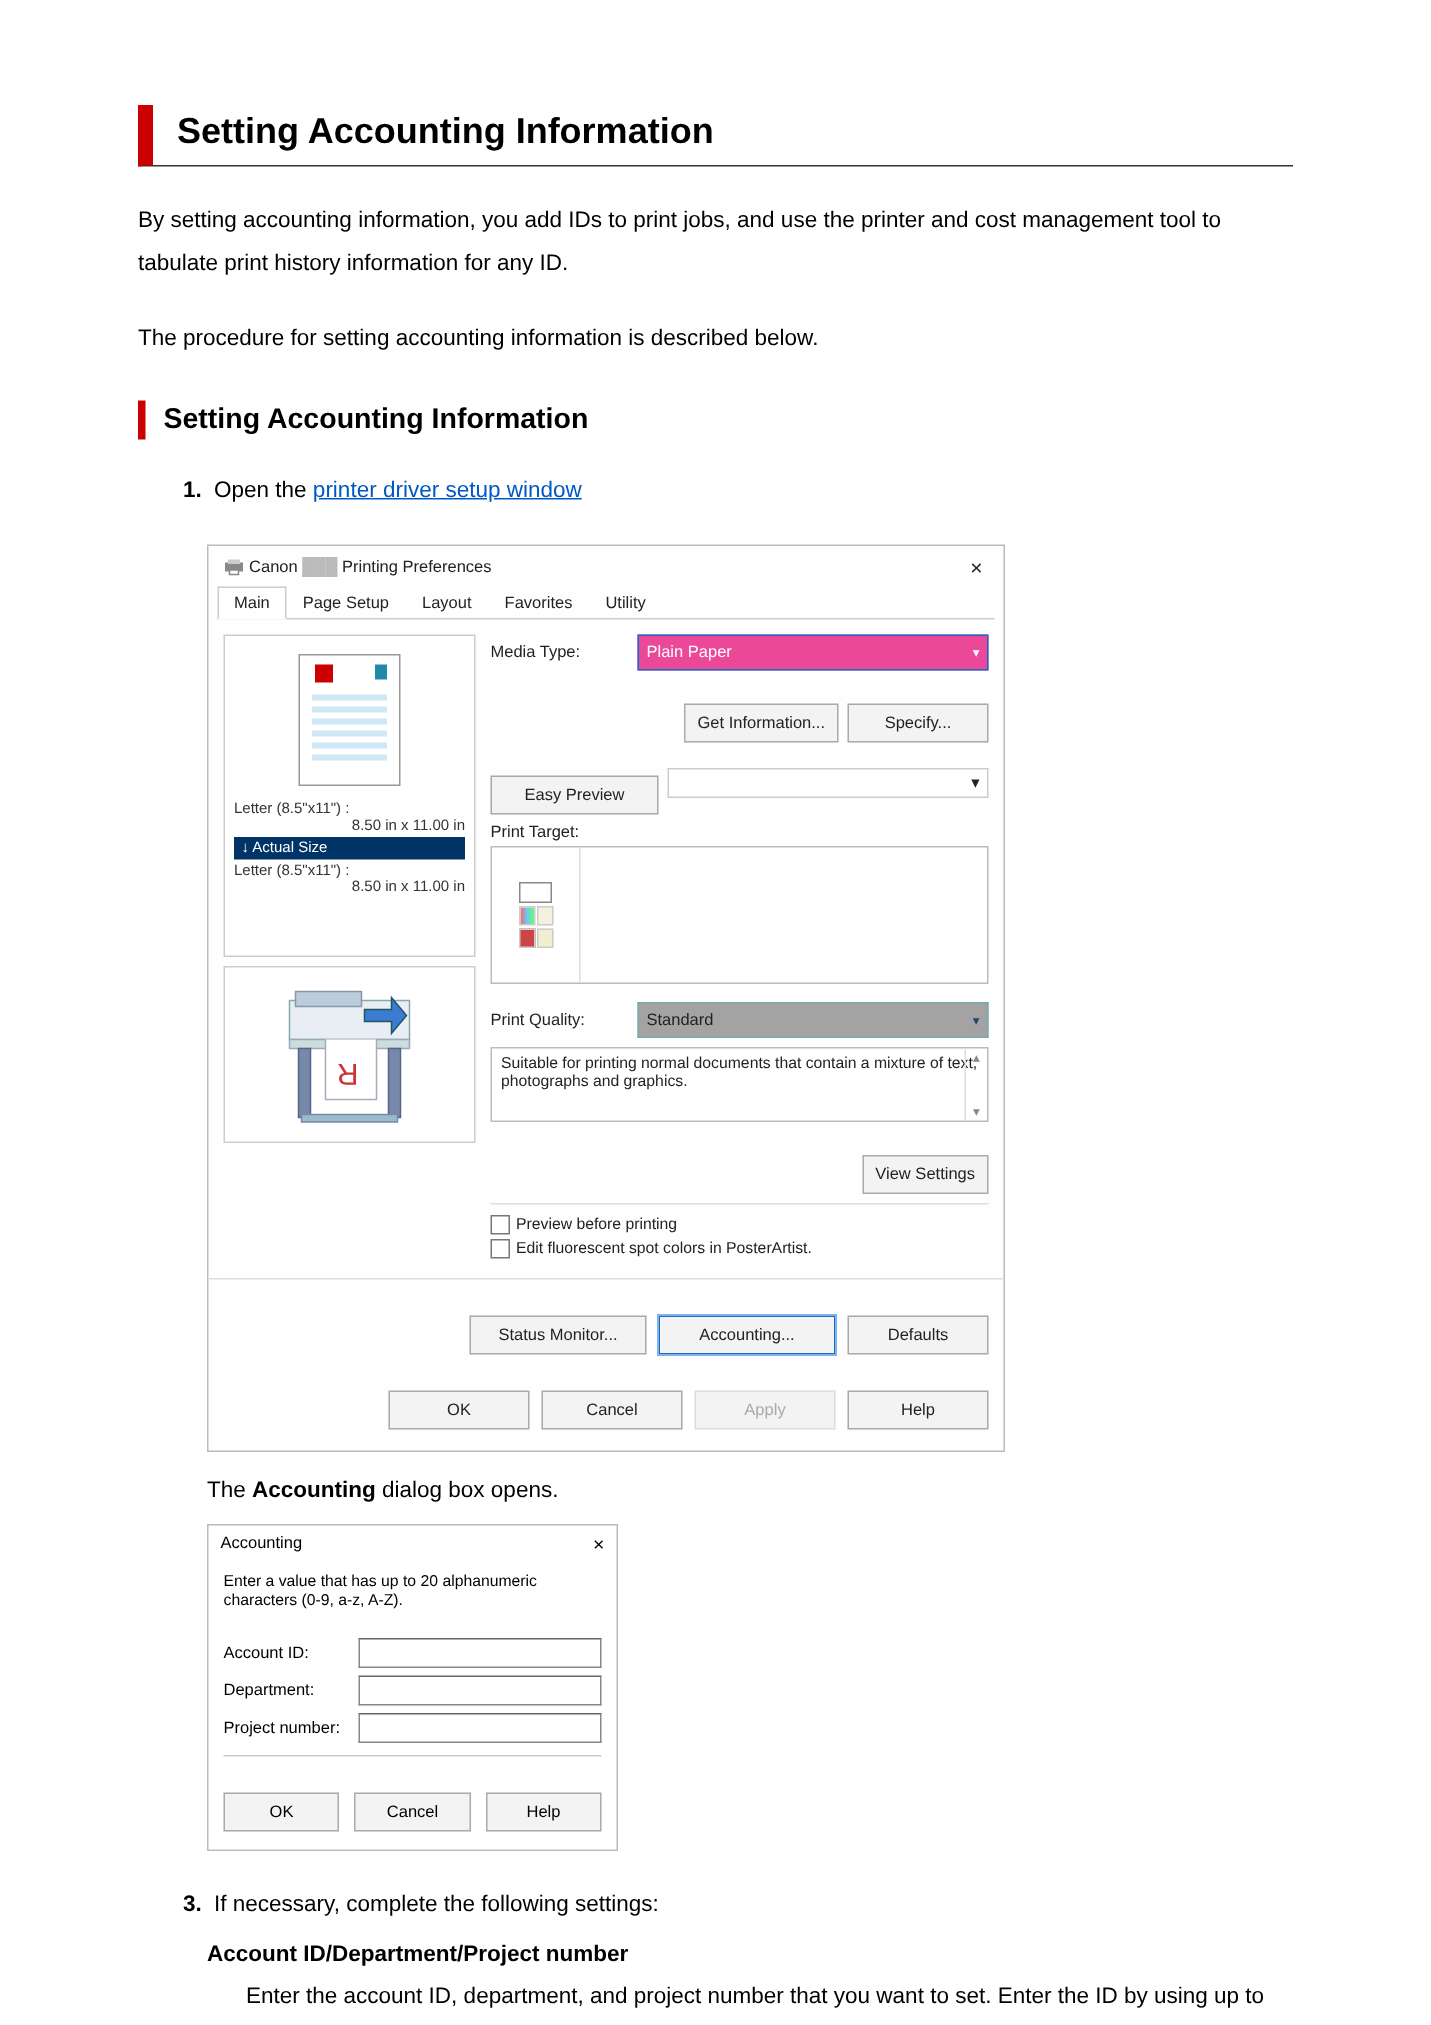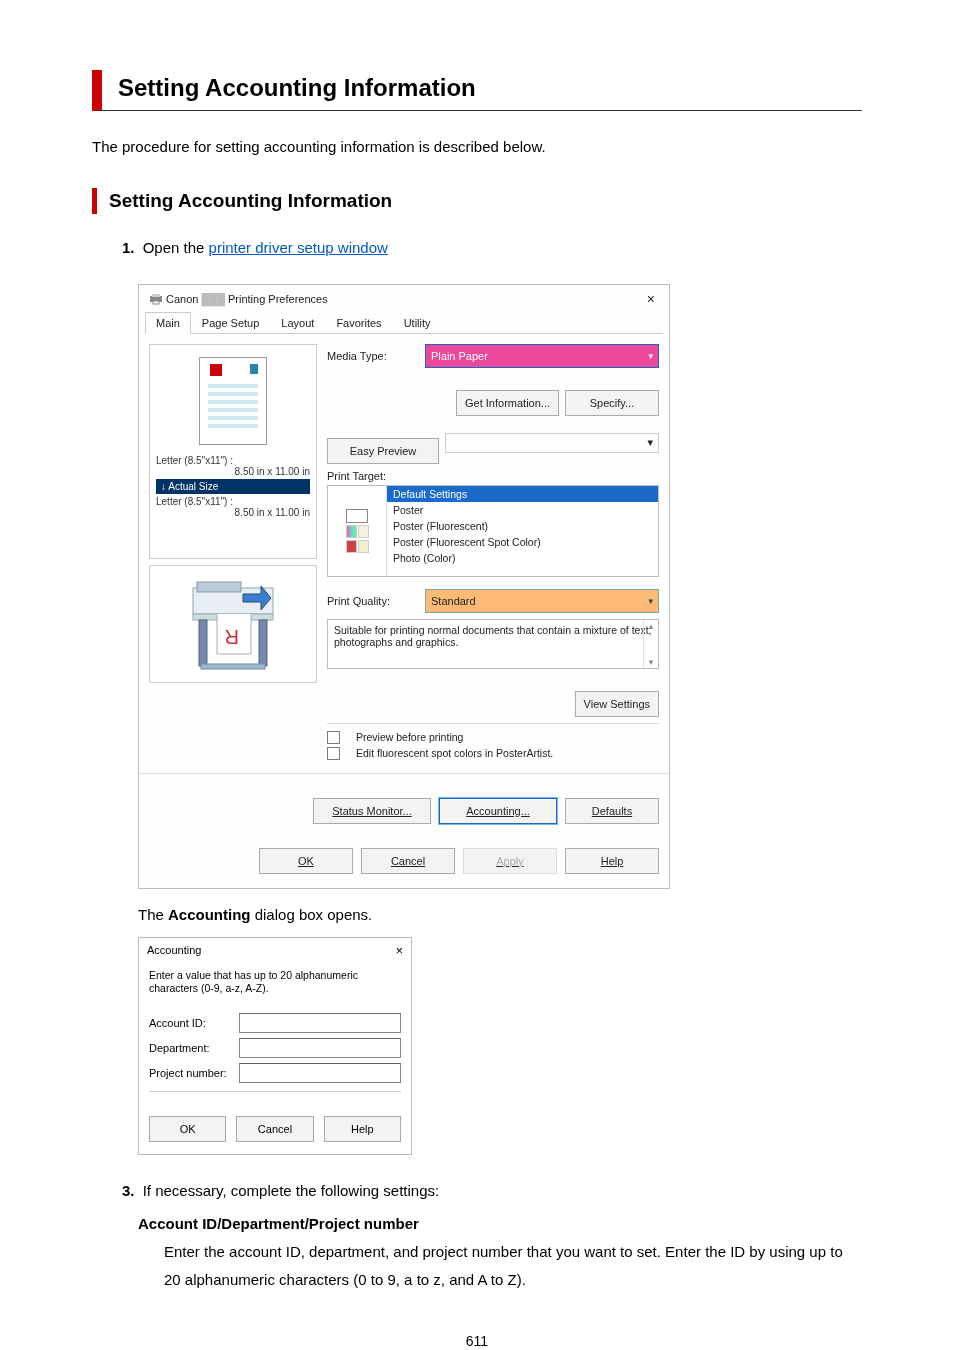--- a/index.html
+++ b/index.html
@@ -128,23 +128,23 @@
   .wsel .arr{font-size:9px;color:#246;}
   .btn{border:1px solid #aaa;background:#f3f3f3;padding:2px 8px;height:20px;display:inline-flex;align-items:center;font-size:11px;margin-top:16px;}
   .btn.hi{border-color:#1a6bc9;outline:1px solid #7db3ea;}
   .target-box{border:1px solid #bbb;height:90px;background:#fff;display:flex;}
   .target-thumb{width:50px;border-right:1px solid #ddd;display:flex;flex-direction:column;align-items:center;justify-content:center;gap:2px;padding:4px;}
   .targ-list{flex:1;padding:0;}
   .targ-list div{padding:2px 6px;font-size:10.5px;}
   .targ-list div.sel{background:#1a6bc9;color:#fff;}
   .desc-box{border:1px solid #bbb;height:40px;padding:4px 6px;font-size:10.5px;background:#fff;position:relative;}
   .desc-box .scrl{position:absolute;right:0;top:0;bottom:0;width:14px;border-left:1px solid #ddd;display:flex;flex-direction:column;justify-content:space-between;align-items:center;color:#888;font-size:9px;padding:1px 0;}
-  .chkrow{display:flex;align-items:center;gap:16px;font-size:10.5px;margin:3px 0;}
+  .chkrow{display:flex;align-items:center;gap:4px;font-size:10.5px;margin:3px 0;}
   .chkbox{width:11px;height:11px;border:1px solid #777;background:#fff;}
-  .dlg-footer{border-top:1px solid #ddd;padding:8px 10px 6px 10px;text-decoration:underline;}
+  .dlg-footer{border-top:1px solid #ddd;padding:8px 10px 6px 10px;}
   .dlg-footer .r1,.dlg-footer .r2{display:flex;justify-content:flex-end;gap:8px;margin-bottom:8px;}
 
   
   .dlg2 {
     border:1px solid #bbb;width:272px;font-size:11px;margin:10px 0 0 16px;background:#fff;
   }
   .dlg2-title{padding:5px 8px;display:flex;justify-content:space-between;align-items:center;}
   .dlg2-body{padding:6px 10px 4px 10px;}
   .dlg2-body .hint{font-size:10.5px;margin-bottom:17px;line-height:1.3;}
   .frow{display:flex;align-items:center;margin:5px 0;}
@@ -164,20 +164,21 @@
 </style>
 </head>
 <body>
 
 <div class="page">
 
   <div class="title-bar">
     <h1>Setting Accounting Information</h1>
   </div>
 
+  <p class="body-text">By setting accounting information, you add IDs to print jobs, and use the printer and cost management tool to tabulate print history information for any ID.</p>
   <p class="body-text">The procedure for setting accounting information is described below.</p>
 
   <div class="sub-heading">
     <h2>Setting Accounting Information</h2>
   </div>
 
   <ol class="steps">
 
     <li>
       <div class="step-head">
@@ -262,31 +263,24 @@
                  <div class="thumb-chip b"></div>
                  <div style="display:flex;gap:1px">
                     <div class="thumb-chip a" style="width:9px;height:11px"></div>
                     <div class="thumb-chip" style="width:9px;height:11px;background:#f6f0e0"></div>
                   </div>
                  <div style="display:flex;gap:1px">
                     <div class="thumb-chip" style="width:9px;height:11px;background:#c44"></div>
                     <div class="thumb-chip" style="width:9px;height:11px;background:#f0f0d0"></div>
                   </div>
               </div>
-              <div class="targ-list">
-                <div class="sel">Default Settings</div>
-                <div>Poster</div>
-                <div>Poster (Fluorescent)</div>
-                <div>Poster (Fluorescent Spot Color)</div>
-                <div>Photo (Color)</div>
-              </div>
             </div>
             <div class="rrow" style="margin-top:12px">
               <div class="rlbl">Print Quality:</div>
-              <div class="wsel" style="background:#fdba74">
+              <div class="wsel" style="background:#a3a3a3">
                   <span>Standard</span>
                   <span class="arr">▾</span>
                 </div>
             </div>
             <div class="desc-box">
               <span>Suitable for printing normal documents that contain a mixture of text, photographs and graphics.</span>
               <div class="scrl">
                   <span>▴</span>
                   <span>▾</span>
                 </div>

